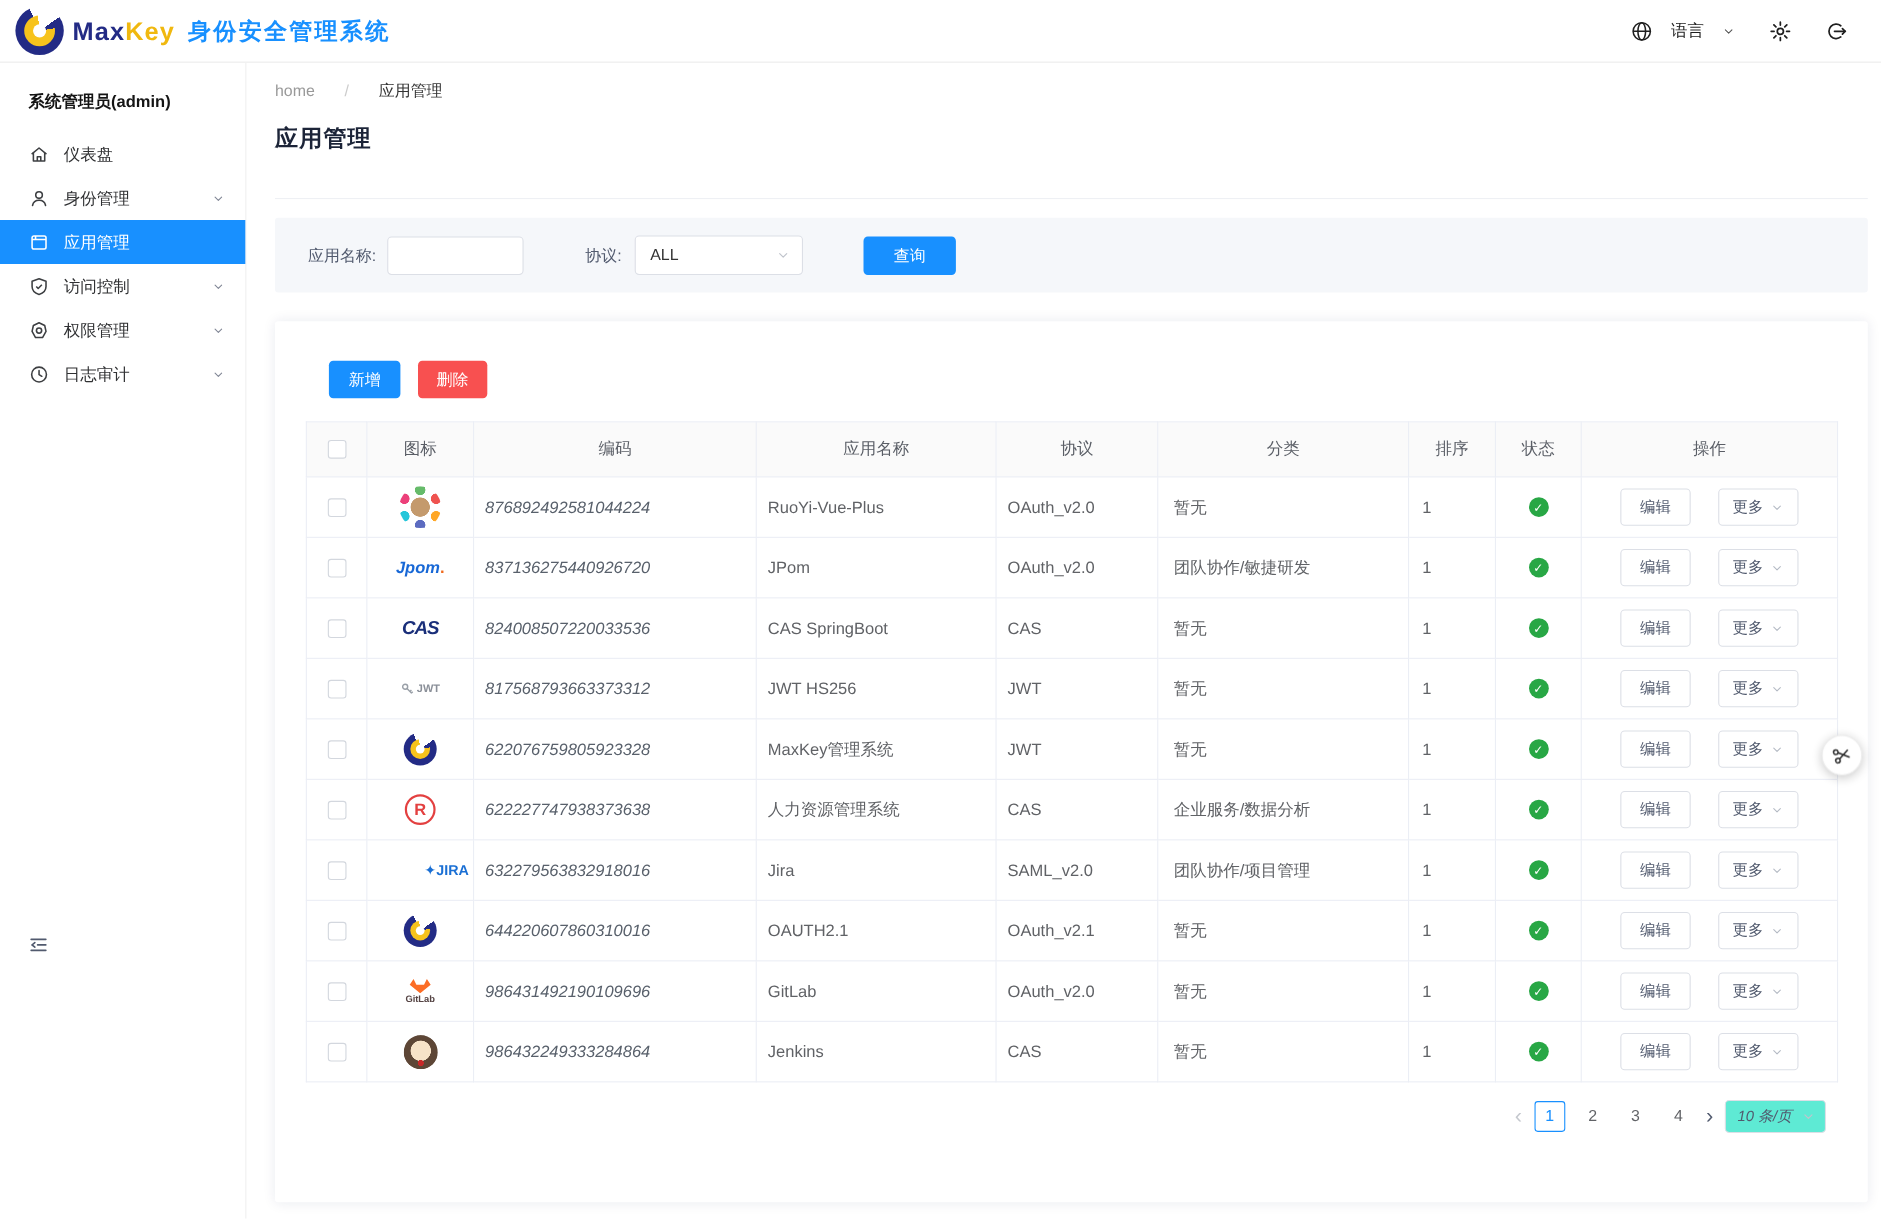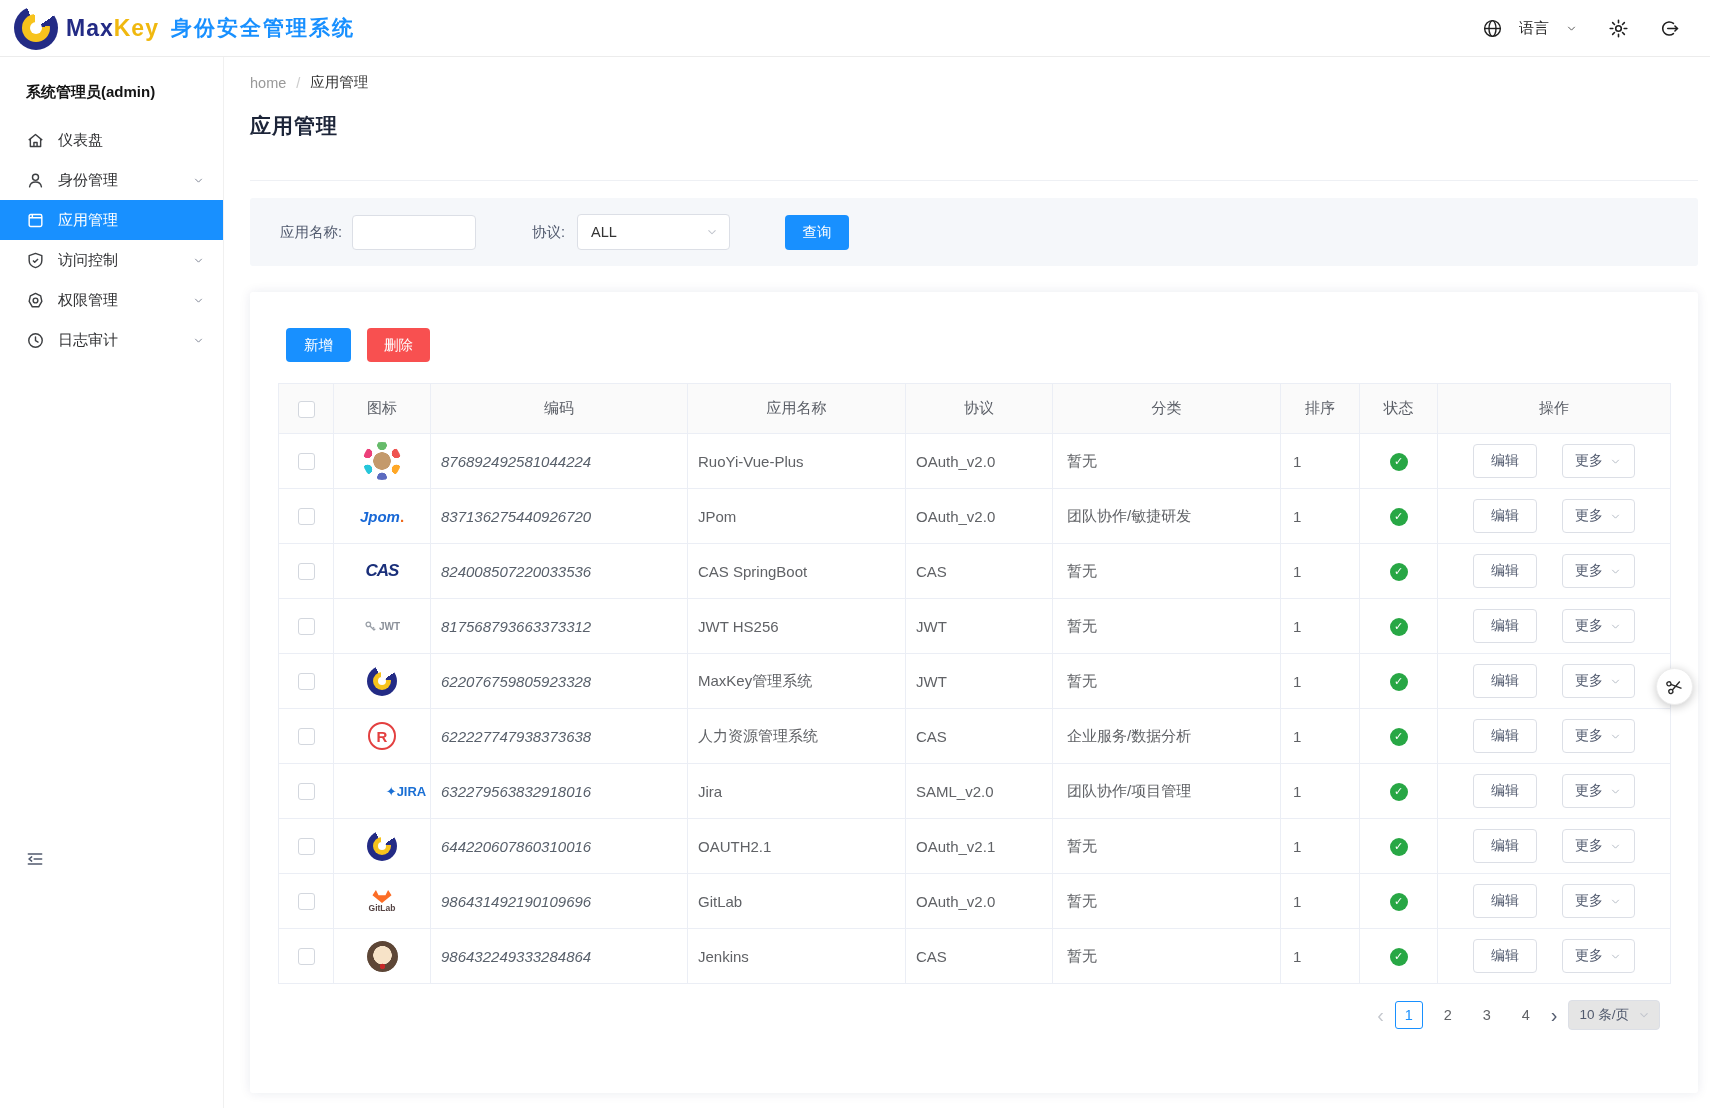--- a/index.html
+++ b/index.html
@@ -33,40 +33,40 @@
                color:#303133; cursor:pointer; }
   .mi-ico { width:19px; height:19px; color:#3d3f42; flex:none; }
   .mi-label { margin-left:13px; flex:1; }
   .mi-chev { width:13px; height:13px; color:#808695; }
   .menu-item.active { background:#1890ff; color:#fff; }
   .menu-item.active .mi-ico, .menu-item.active .mi-chev { color:#fff; }
   .collapse { position:absolute; left:25px; top:792px; width:20px; height:20px; color:#515a6e; cursor:pointer; }
 
   main { flex:1; padding:0 12px 0 26px; background:#fff; }
   .page-head { padding:16px 0 40px 0; border-bottom:1px solid #eef0f4; }
-  .crumbs { font-size:14.5px; color:#999; display:flex; gap:10px; align-items:center; }
+  .crumbs { font-size:14.5px; color:#999; display:flex; gap:27px; align-items:center; }
   .crumb-home { color:#999; cursor:pointer; }
   .crumb-sep { color:#ccc; }
   .crumb-cur { color:#333; }
   h1 { font-size:21px; font-weight:600; color:#1c2438; margin-top:20px; letter-spacing:1px; }
 
   
   .filter-bar { margin-top:17px; height:68px; background:#f5f7fa; border-radius:3px;
                 display:flex; align-items:center; padding:0 30px; font-size:14.5px; color:#515a6e; }
   .f-input { width:124px; height:35px; border:1px solid #dcdfe6; border-radius:4px; margin-left:10px;
              background:#fff; outline:none; padding:0 10px; font-size:14px; }
   .lbl2 { margin-left:56px; }
   .f-select { width:153px; height:36px; border:1px solid #dcdfe6; border-radius:4px; margin-left:12px;
               background:#fff; display:flex; align-items:center; justify-content:space-between;
               padding:0 10px 0 13px; color:#333; cursor:pointer; }
   .sel-chev { width:14px; height:14px; color:#c0c4cc; }
-  .btn { border:none; border-radius:4px; font-size:14.5px; cursor:pointer; font-family:inherit; }
+  .btn { border:none; border-radius:4px; font-size:14.5px; cursor:pointer; font-family:inherit;margin-left:13px; }
   .btn-primary { background:#1890ff; color:#fff; }
   .btn-danger { background:#f85050; color:#fff; }
-  .btn-search { width:64px; height:35px; margin-left:55px; }
+  .btn-search { width:84px; height:35px; margin-left:55px; }
 
   
   .card { margin-top:26px; background:#fff; border-radius:3px; box-shadow:0 0 12px rgba(13,35,89,0.09);
           min-height:801px; padding-bottom:40px; }
   .btn-row { padding:36px 0 0 36px; }
   .btn-row .btn { width:65px; height:34px; }
   .btn-row .btn-danger { width:63px; margin-left:12px; }
   table { border-collapse:collapse; table-layout:fixed; width:1392px; margin:21px 27px 0 28px; }
   th, td { border:1px solid #ebeef5; }
   th { height:50px; background:#fafafa; font-weight:normal; font-size:15px; color:#5a5e66; text-align:center; }
@@ -121,22 +121,22 @@
       radial-gradient(circle at 50% 50%, #5d4636 0 15.5px, transparent 16px); }
 
   
   .pagination { display:flex; align-items:center; justify-content:flex-end; gap:11px;
                 margin:16px 38px 0 0; font-size:14.5px; color:#606266; }
   #pages { display:flex; align-items:center; gap:11px; }
   .pg-prev { color:#c5c8ce; font-size:20px; cursor:pointer; line-height:1; }
   .pg-next { color:#515a6e; font-size:20px; cursor:pointer; line-height:1; }
   .pg-num { min-width:28px; height:28px; display:inline-flex; align-items:center; justify-content:center; cursor:pointer; }
   .pg-num.active { border:1px solid #1890ff; border-radius:3px; color:#1890ff; background:#fff; }
-  .pg-size { height:30px; border:1px solid #dcdfe6; border-radius:4px; background:#e5e5e5; display:inline-flex;
-             align-items:center; gap:8px; padding:0 8px 0 10px; font-size:13.5px; color:#515a6e; cursor:pointer; }
+  .pg-size { height:30px; border:1px solid #dcdfe6; border-radius:4px; background:#5eead4; display:inline-flex;
+             align-items:center; gap:8px; padding:0 8px 0 10px; font-size:13.5px; color:#515a6e; cursor:pointer;font-style:italic; }
 
   
   .fab { position:fixed; left:1656px; top:668px; width:37px; height:37px; border-radius:50%; background:#fff;
          border:1px solid #ececec; box-shadow:0 2px 10px rgba(0,0,0,0.22); display:flex; align-items:center;
          justify-content:center; cursor:pointer; z-index:10; }
   .fab-ico { width:19px; height:19px; color:#2b2b2b; transform:rotate(-14deg); }
 </style>
 </head>
 <body>
 

